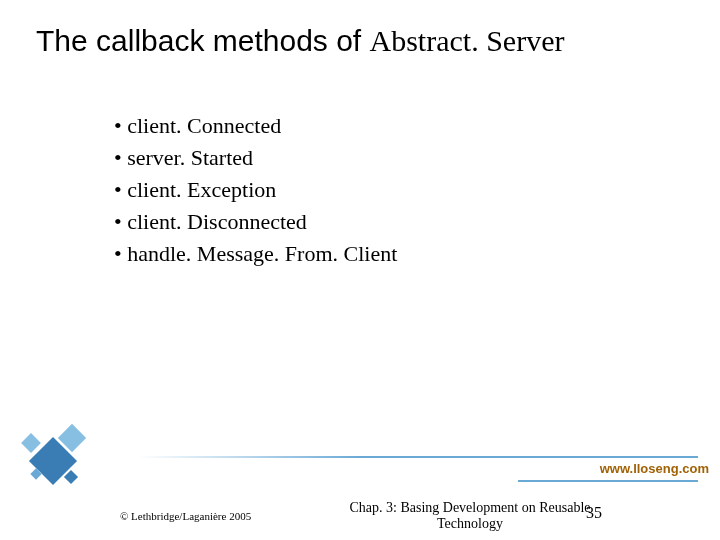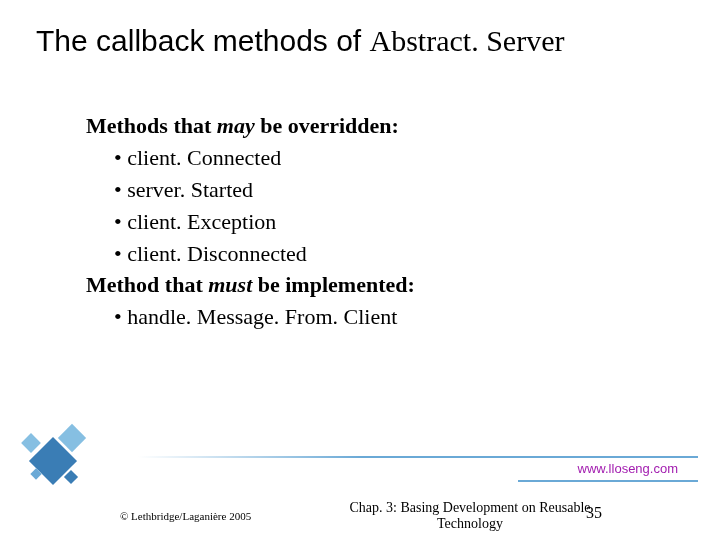--- a/index.html
+++ b/index.html
@@ -82,26 +82,26 @@
   .rule-lower {
     position: absolute;
     right: 22px;
     bottom: 58px;
     height: 2px;
     width: 180px;
     background: #6aa9d6;
   }
   .url {
     position: absolute;
-    right: 42px;
+    right: 11px;
     bottom: 64px;
     font-family: Arial, Helvetica, sans-serif;
-    font-weight: normal;
+    font-weight: bold;
     font-size: 13px;
-    color: #a21caf;
+    color: #a16207;
   }
   .footer {
     position: absolute;
     left: 0;
     bottom: 4px;
     width: 628px;
     height: 40px;
   }
   .copyright {
     position: absolute;
@@ -131,31 +131,25 @@
 </head>
 <body>
 
 <div class="slide">
 
   <div class="title">
     <span>The callback methods of </span><span class="tt-serif">Abstract. Server</span>
   </div>
 
   <div class="content">
-    <div class="hdr">
-      <span>Methods that </span><span class="may">may</span><span> be overridden:</span>
-    </div>
     <div class="bullet-row"><span>client. Connected</span></div>
     <div class="bullet-row"><span>server. Started</span></div>
     <div class="bullet-row"><span>client. Exception</span></div>
     <div class="bullet-row"><span>client. Disconnected</span></div>
 
-    <div class="hdr">
-      <span>Method that </span><span class="must">must</span><span> be implemented:</span>
-    </div>
     <div class="bullet-row"><span>handle. Message. From. Client</span></div>
   </div>
 
   <div class="rule-upper"></div>
   <div class="url">www.lloseng.com</div>
   <div class="rule-lower"></div>
 
   <div class="deco">
     <div class="sq s1"></div>
     <div class="sq s2"></div>

